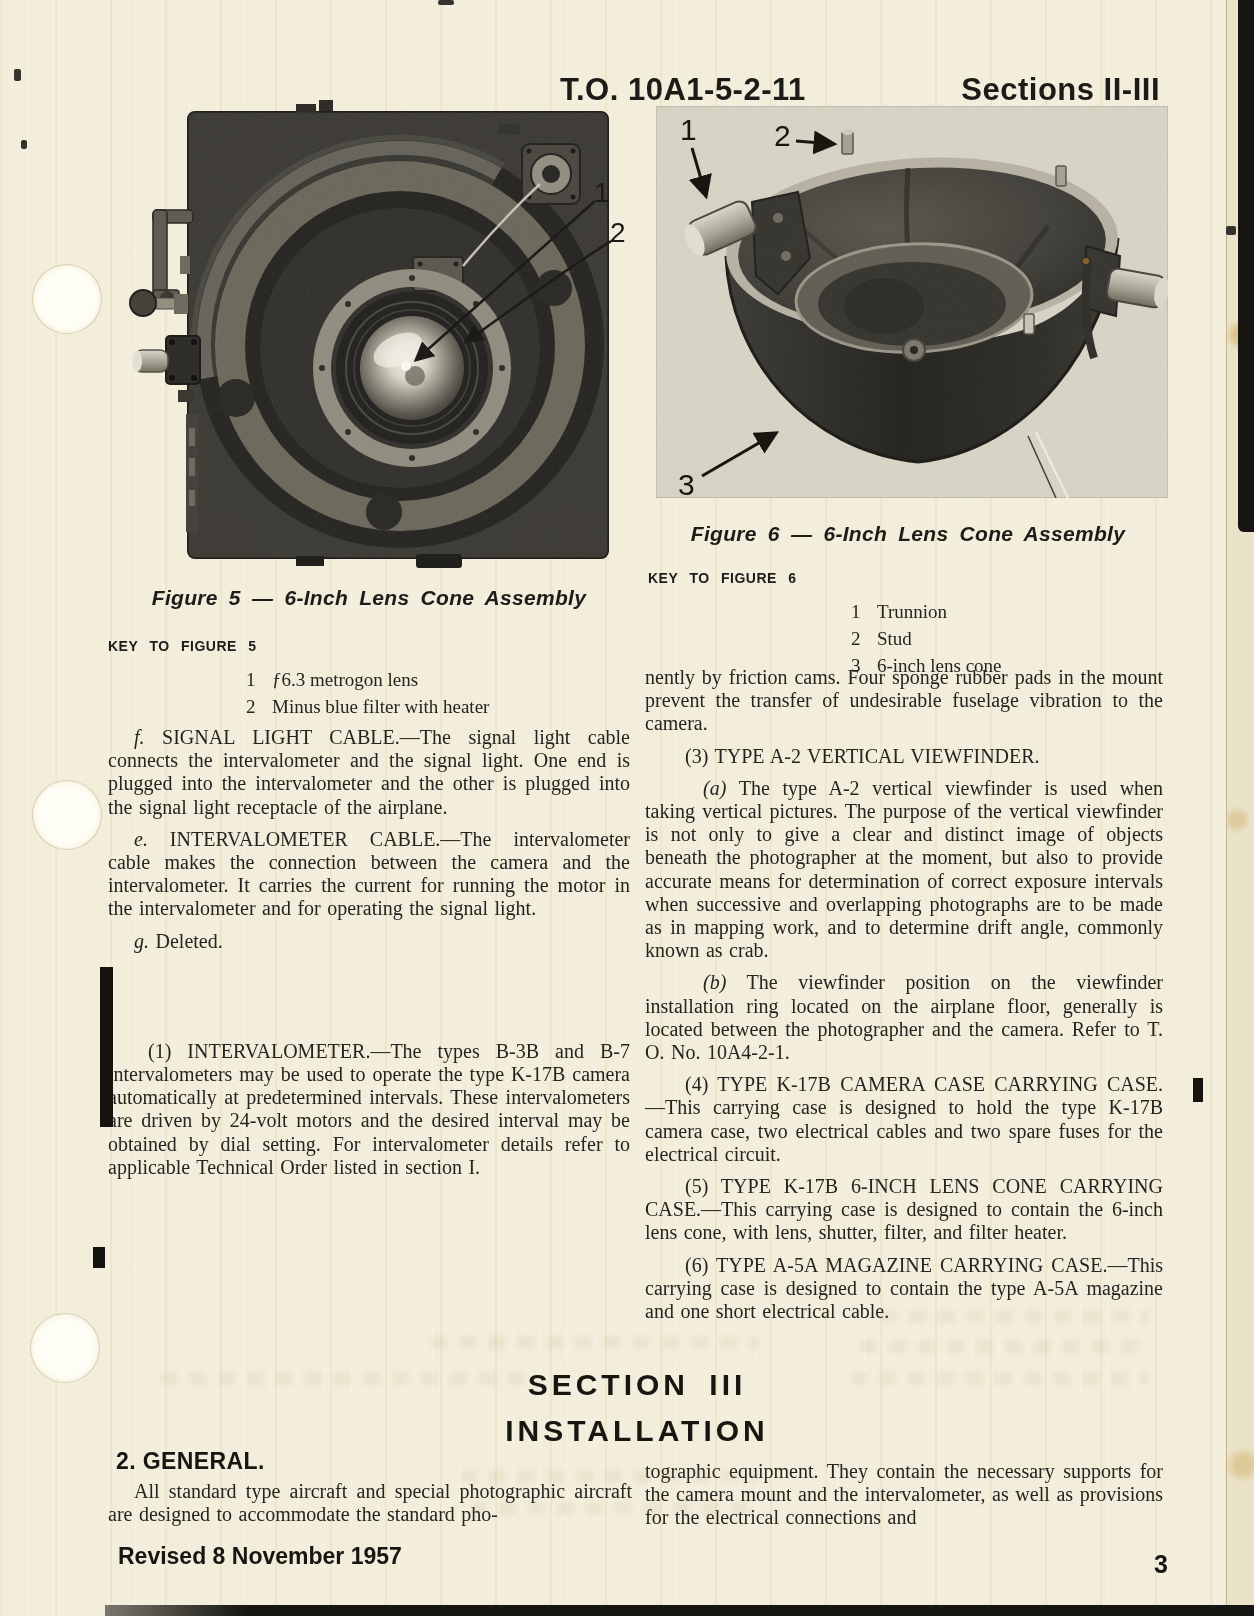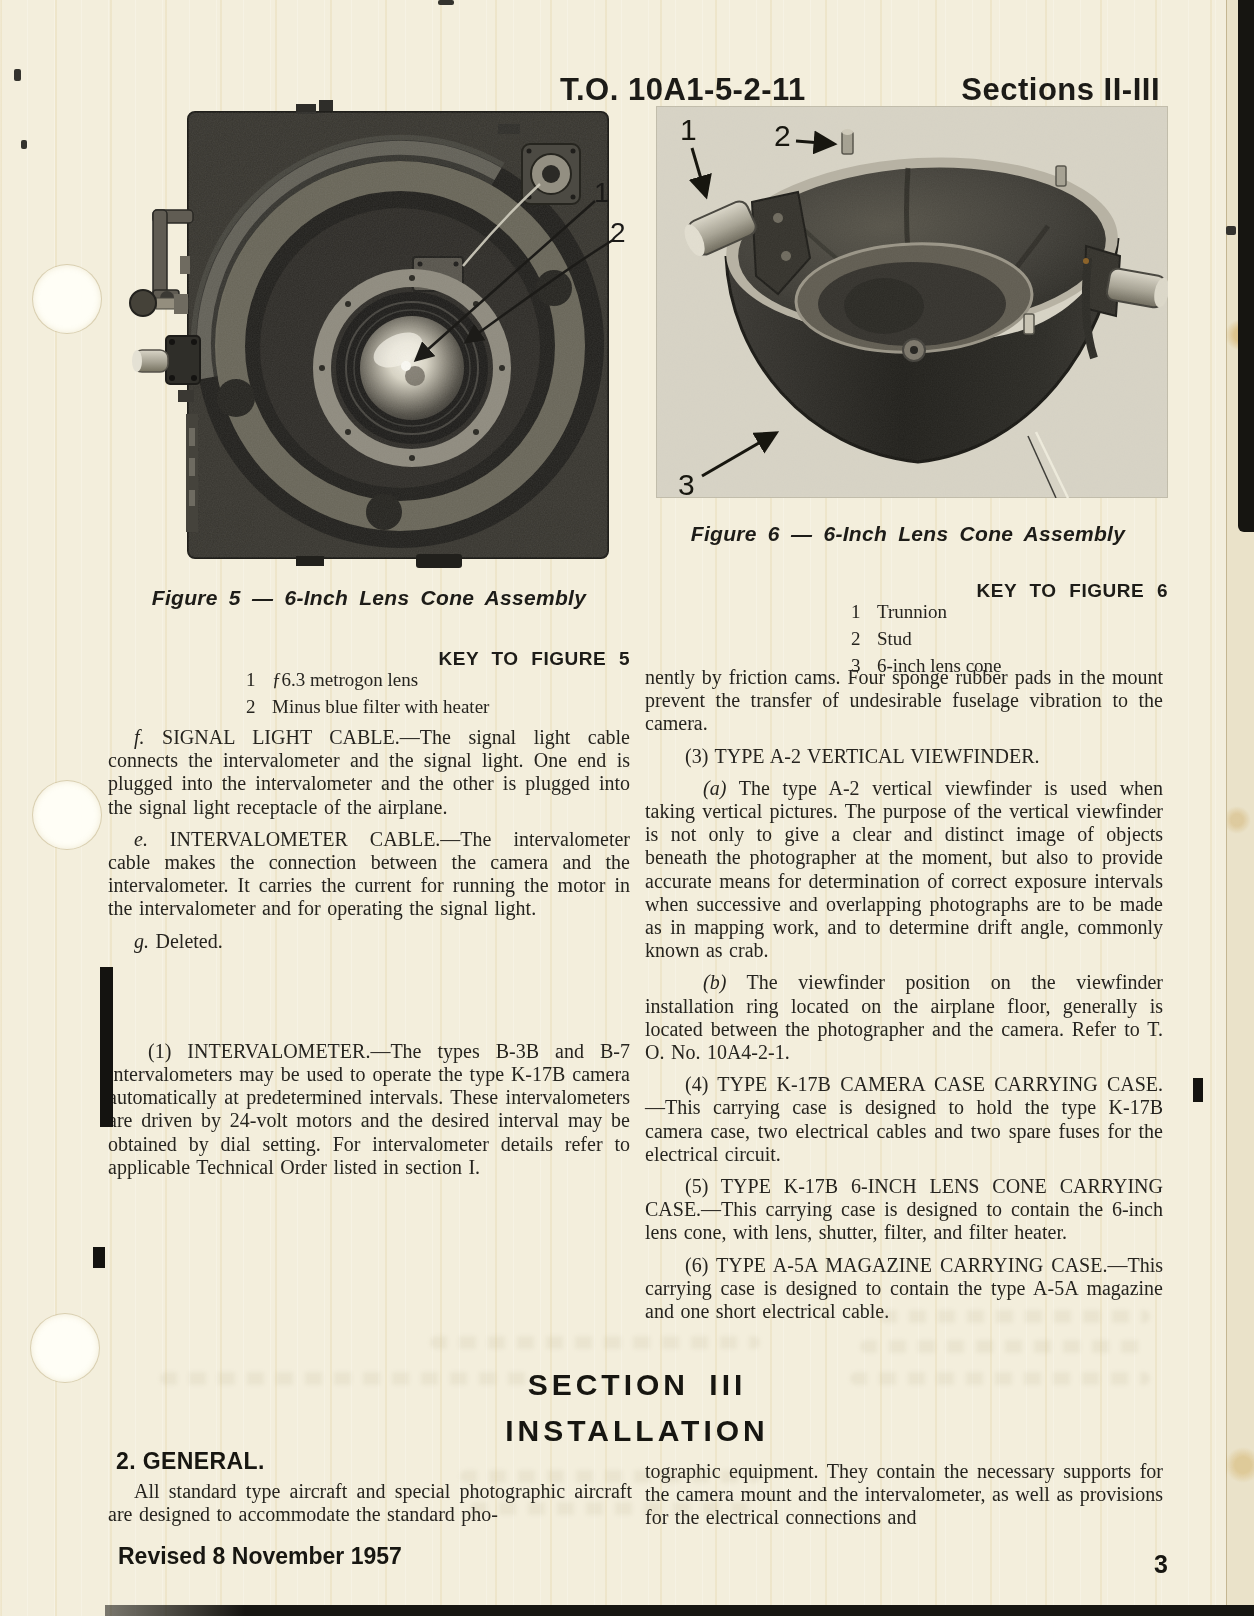--- a/index.html
+++ b/index.html
@@ -11,22 +11,22 @@
   .page::before{content:"";position:absolute;inset:0;pointer-events:none;
     background:
       repeating-linear-gradient(90deg, rgba(219,198,140,.22) 0 2px, rgba(0,0,0,0) 2px 55px),
       repeating-linear-gradient(90deg, rgba(255,255,250,.25) 0 1px, rgba(0,0,0,0) 1px 27px);
     }
   .abs{position:absolute;}
   .sans{font-family:"Liberation Sans","DejaVu Sans",sans-serif;}
   .hdr{font-weight:bold;font-size:31px;letter-spacing:.5px;color:#1c1b17;}
   .cap{font-weight:bold;font-style:italic;font-size:21px;color:#1d1c18;
        text-align:center;word-spacing:5px;letter-spacing:.3px;}
-  .keytitle{font-weight:bold;font-size:19px;color:#1d1c18;text-align:right;
-       word-spacing:7px;letter-spacing:.5px;margin-top:10px;}
+  .keytitle{font-weight:bold;font-size:14px;color:#1d1c18;text-align:left;
+       word-spacing:7px;letter-spacing:.5px;}
   .key-item{font-size:19px;line-height:27px;color:#26241f;}
   .key-num{display:inline-block;min-width:14px;margin-right:12px;}
   .col{color:#26241f;font-size:20px;line-height:23.2px;text-align:justify;
        word-spacing:1.5px;}
   .col p{margin:0 0 9px 0;}
   .ind1{text-indent:26px;}
   .ind2{text-indent:40px;}
   .ind3{text-indent:58px;}
   .it{font-style:italic;}
   .gap-block{height:78px;}

